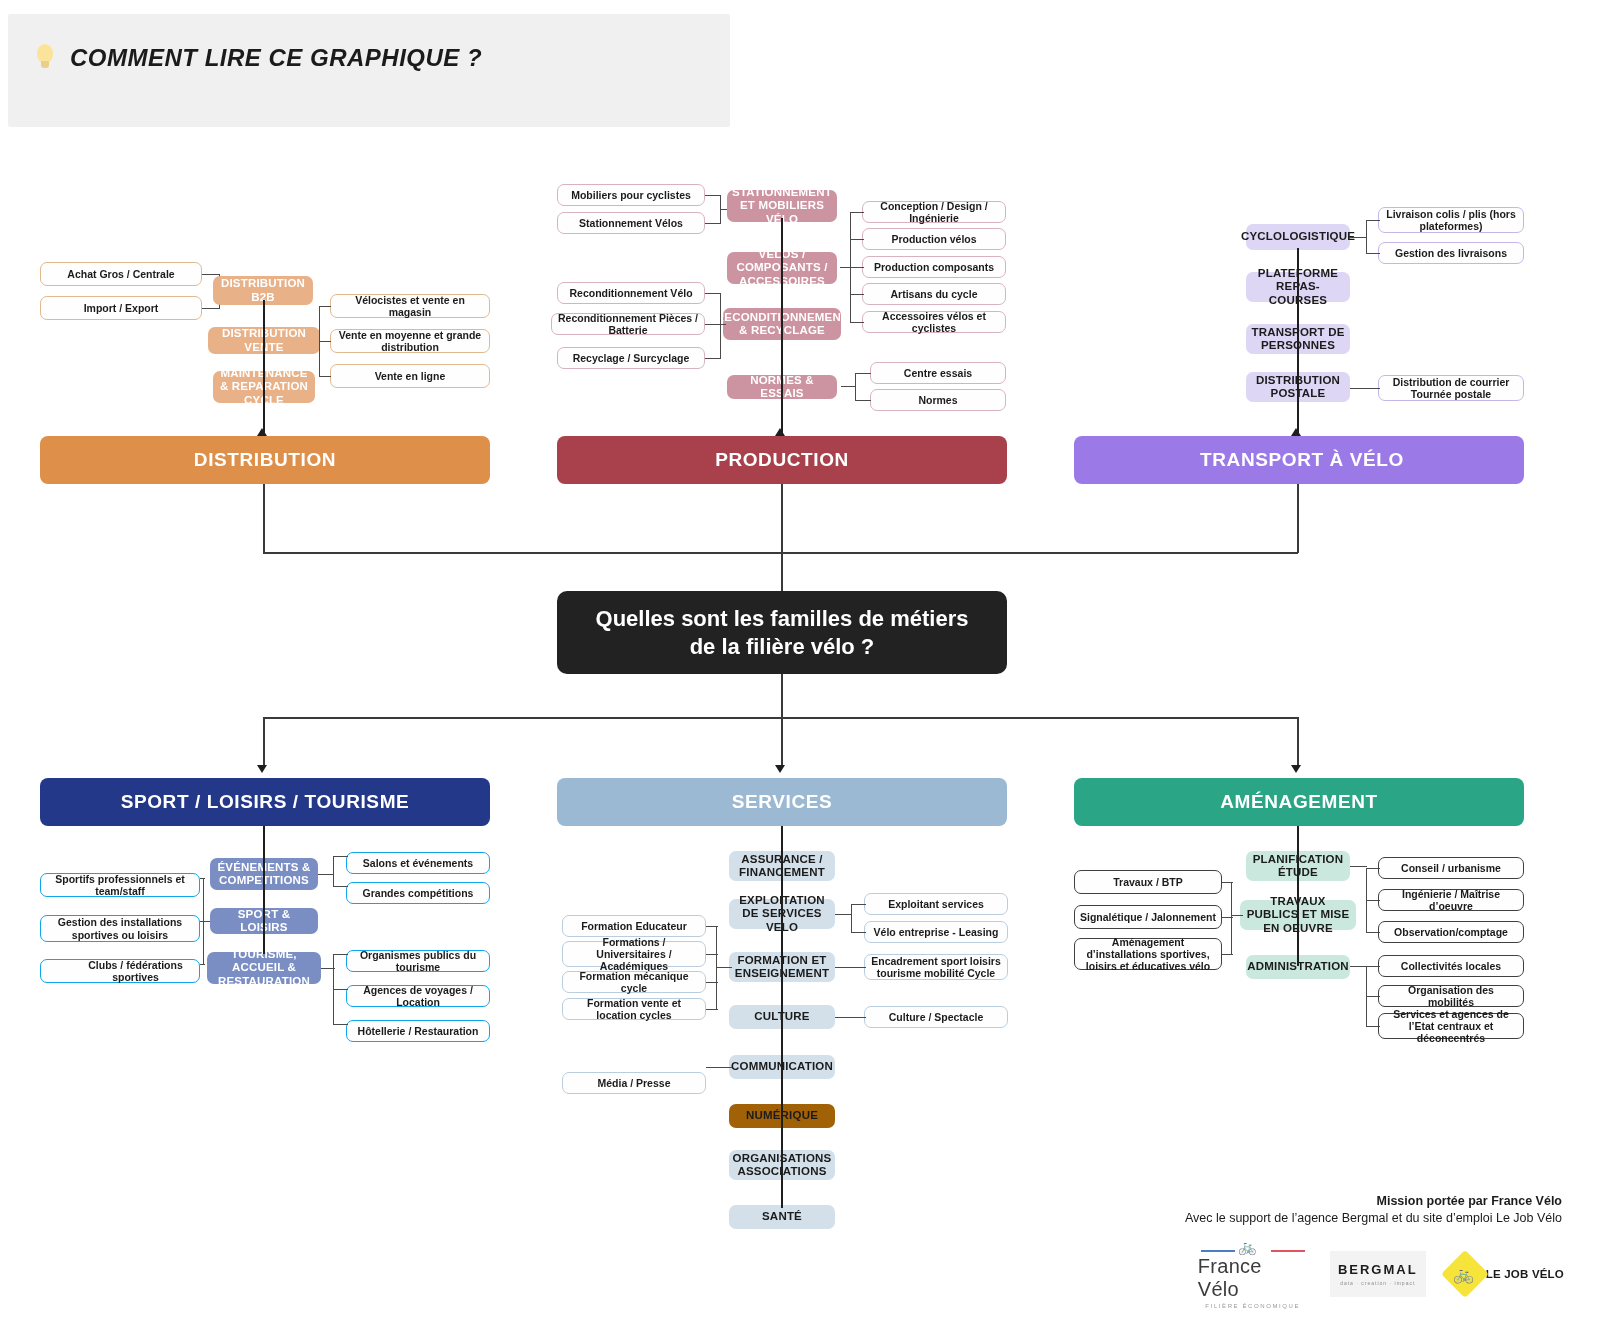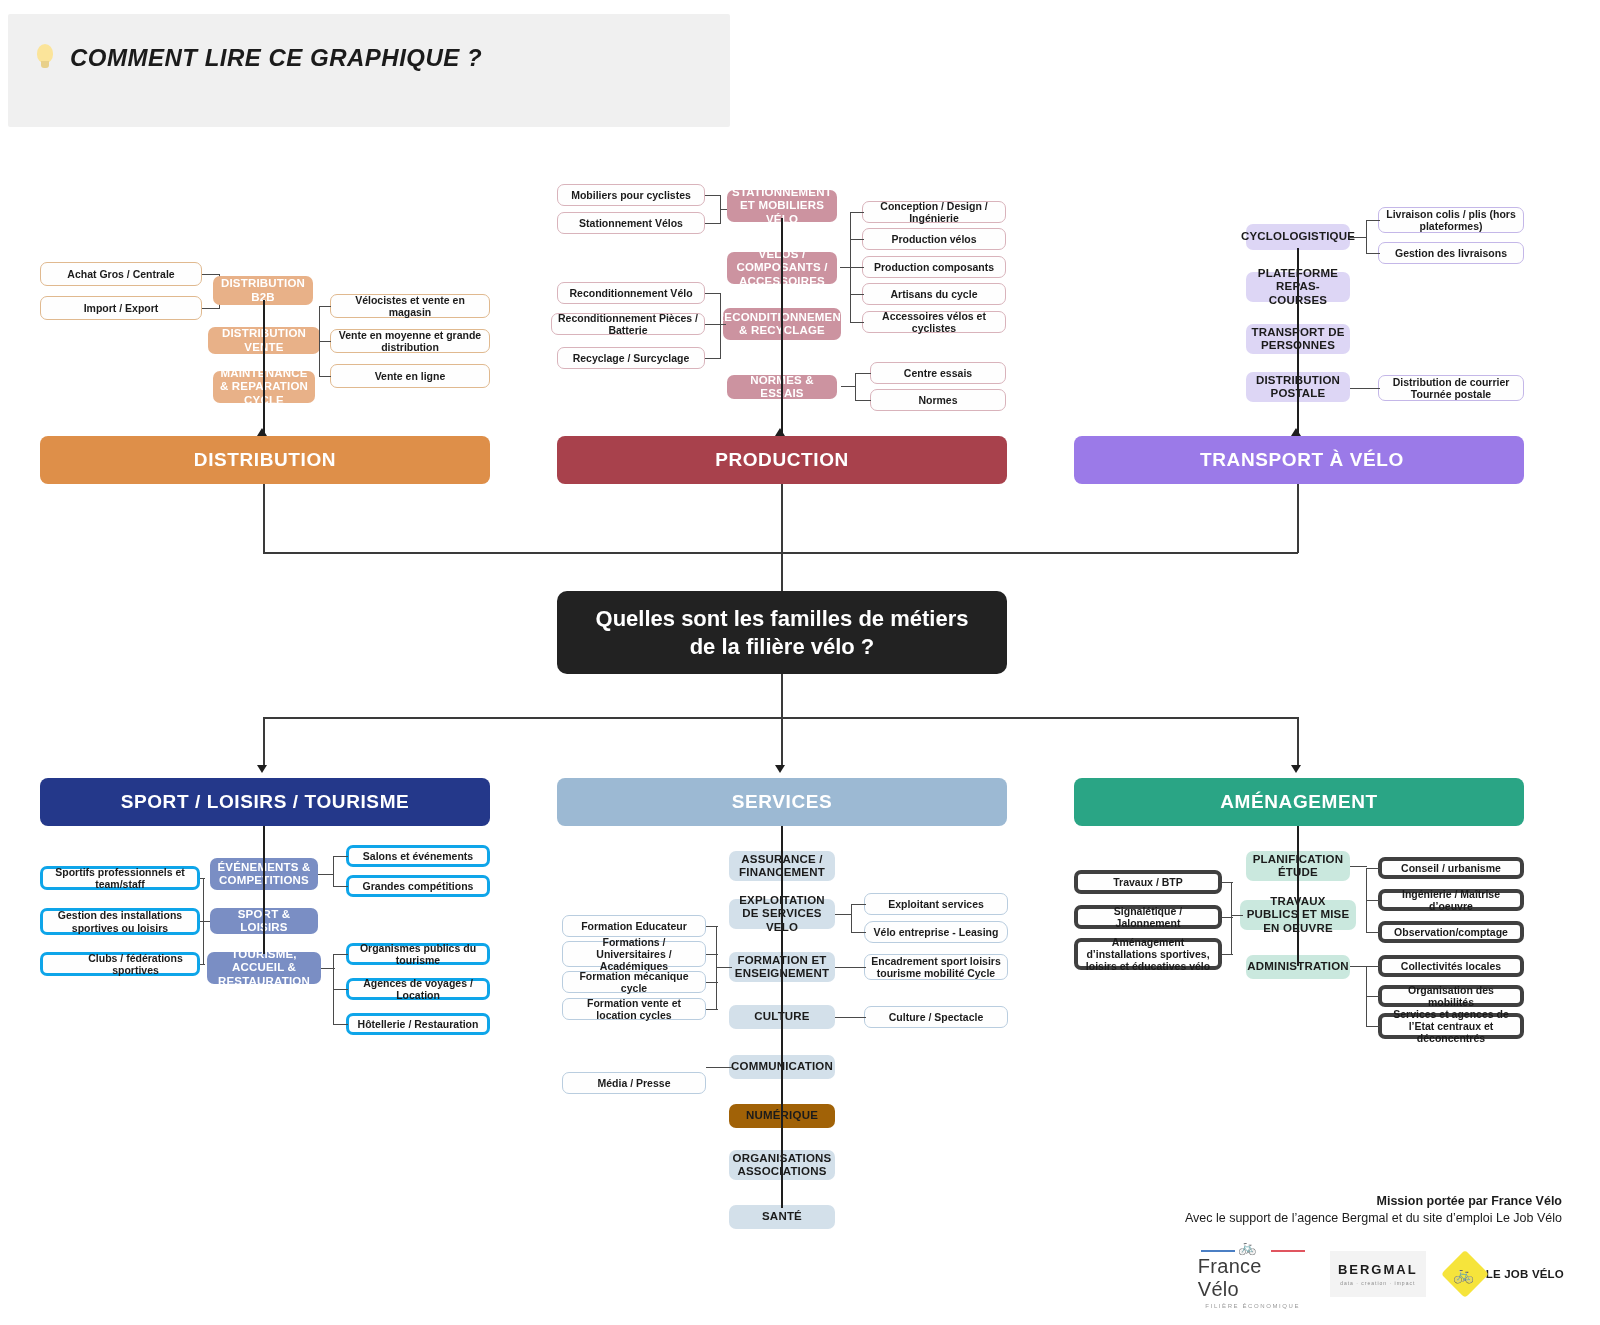--- a/index.html
+++ b/index.html
@@ -51,23 +51,23 @@
   .connh { height:1.4px; }
   .arrowdown { position:absolute; width:0; height:0;
       border-left:5.5px solid transparent; border-right:5.5px solid transparent; border-top:8px solid #1e1e1e; }
   .arrowup { position:absolute; width:0; height:0;
       border-left:5.5px solid transparent; border-right:5.5px solid transparent; border-bottom:8px solid #1e1e1e; }
 
   
   .act-orange { border:1px solid #e0b98f; }
   .act-red    { border:1px solid #d9b3bb; }
   .act-purple { border:1px solid #c4b7e8; }
-  .act-navy   { border:3px solid #0ea5e9; }
+  .act-navy   { border:1px solid #0ea5e9;margin-top:7px; }
   .act-blue   { border:1px solid #b9cddf; }
-  .act-green  { border:4px solid #404040; }
+  .act-green  { border:1px solid #404040; }
 
   
   #question { position:absolute; left:557px; top:591px; width:450px; height:83px; background:#222222;
       border-radius:10px; display:flex; align-items:center; justify-content:center;
       color:#fff; font-size:22px; font-weight:bold; text-align:center; line-height:1.25; padding:0 24px; }
 
   
   #footer-text { position:absolute; right:38px; top:1194px; text-align:right; }
   #footer-l1 { font-size:12.5px; font-weight:bold; color:#1b1b1b; }
   #footer-l2 { font-size:12.5px; color:#1b1b1b; margin-top:3px; }
@@ -259,21 +259,21 @@
 <div class="conn connh" style="left:706px; top:926px; width:12px;"></div>
 <div class="conn connh" style="left:706px; top:954px; width:12px;"></div>
 <div class="conn connh" style="left:706px; top:982px; width:12px;"></div>
 <div class="conn connh" style="left:706px; top:1009px; width:12px;"></div>
 <div class="conn connh" style="left:716px; top:967px; width:16px;"></div>
 
 <div class="node act act-blue" style="left:562px; top:1056px; width:144px; height:22px;margin-top:16px;">Média / Presse</div>
 <div class="conn connh" style="left:706px; top:1067px; width:26px;"></div>
 
 <div class="node act act-blue" style="left:864px; top:893px; width:144px; height:22px;">Exploitant services</div>
-<div class="node act act-blue" style="left:864px; top:921px; width:144px; height:22px;border-radius:9px;">Vélo entreprise - Leasing</div>
+<div class="node act act-blue" style="left:864px; top:921px; width:144px; height:22px;">Vélo entreprise - Leasing</div>
 <div class="conn connv" style="left:851px; top:904px; height:28px;"></div>
 <div class="conn connh" style="left:851px; top:904px; width:15px;"></div>
 <div class="conn connh" style="left:851px; top:932px; width:15px;"></div>
 <div class="conn connh" style="left:835px; top:914px; width:17px;"></div>
 
 <div class="node act act-blue" style="left:864px; top:954px; width:144px; height:26px;">Encadrement sport loisirs tourisme mobilité Cycle</div>
 <div class="conn connh" style="left:835px; top:967px; width:31px;"></div>
 
 <div class="node act act-blue" style="left:864px; top:1006px; width:144px; height:22px;">Culture / Spectacle</div>
 <div class="conn connh" style="left:835px; top:1017px; width:31px;"></div>

